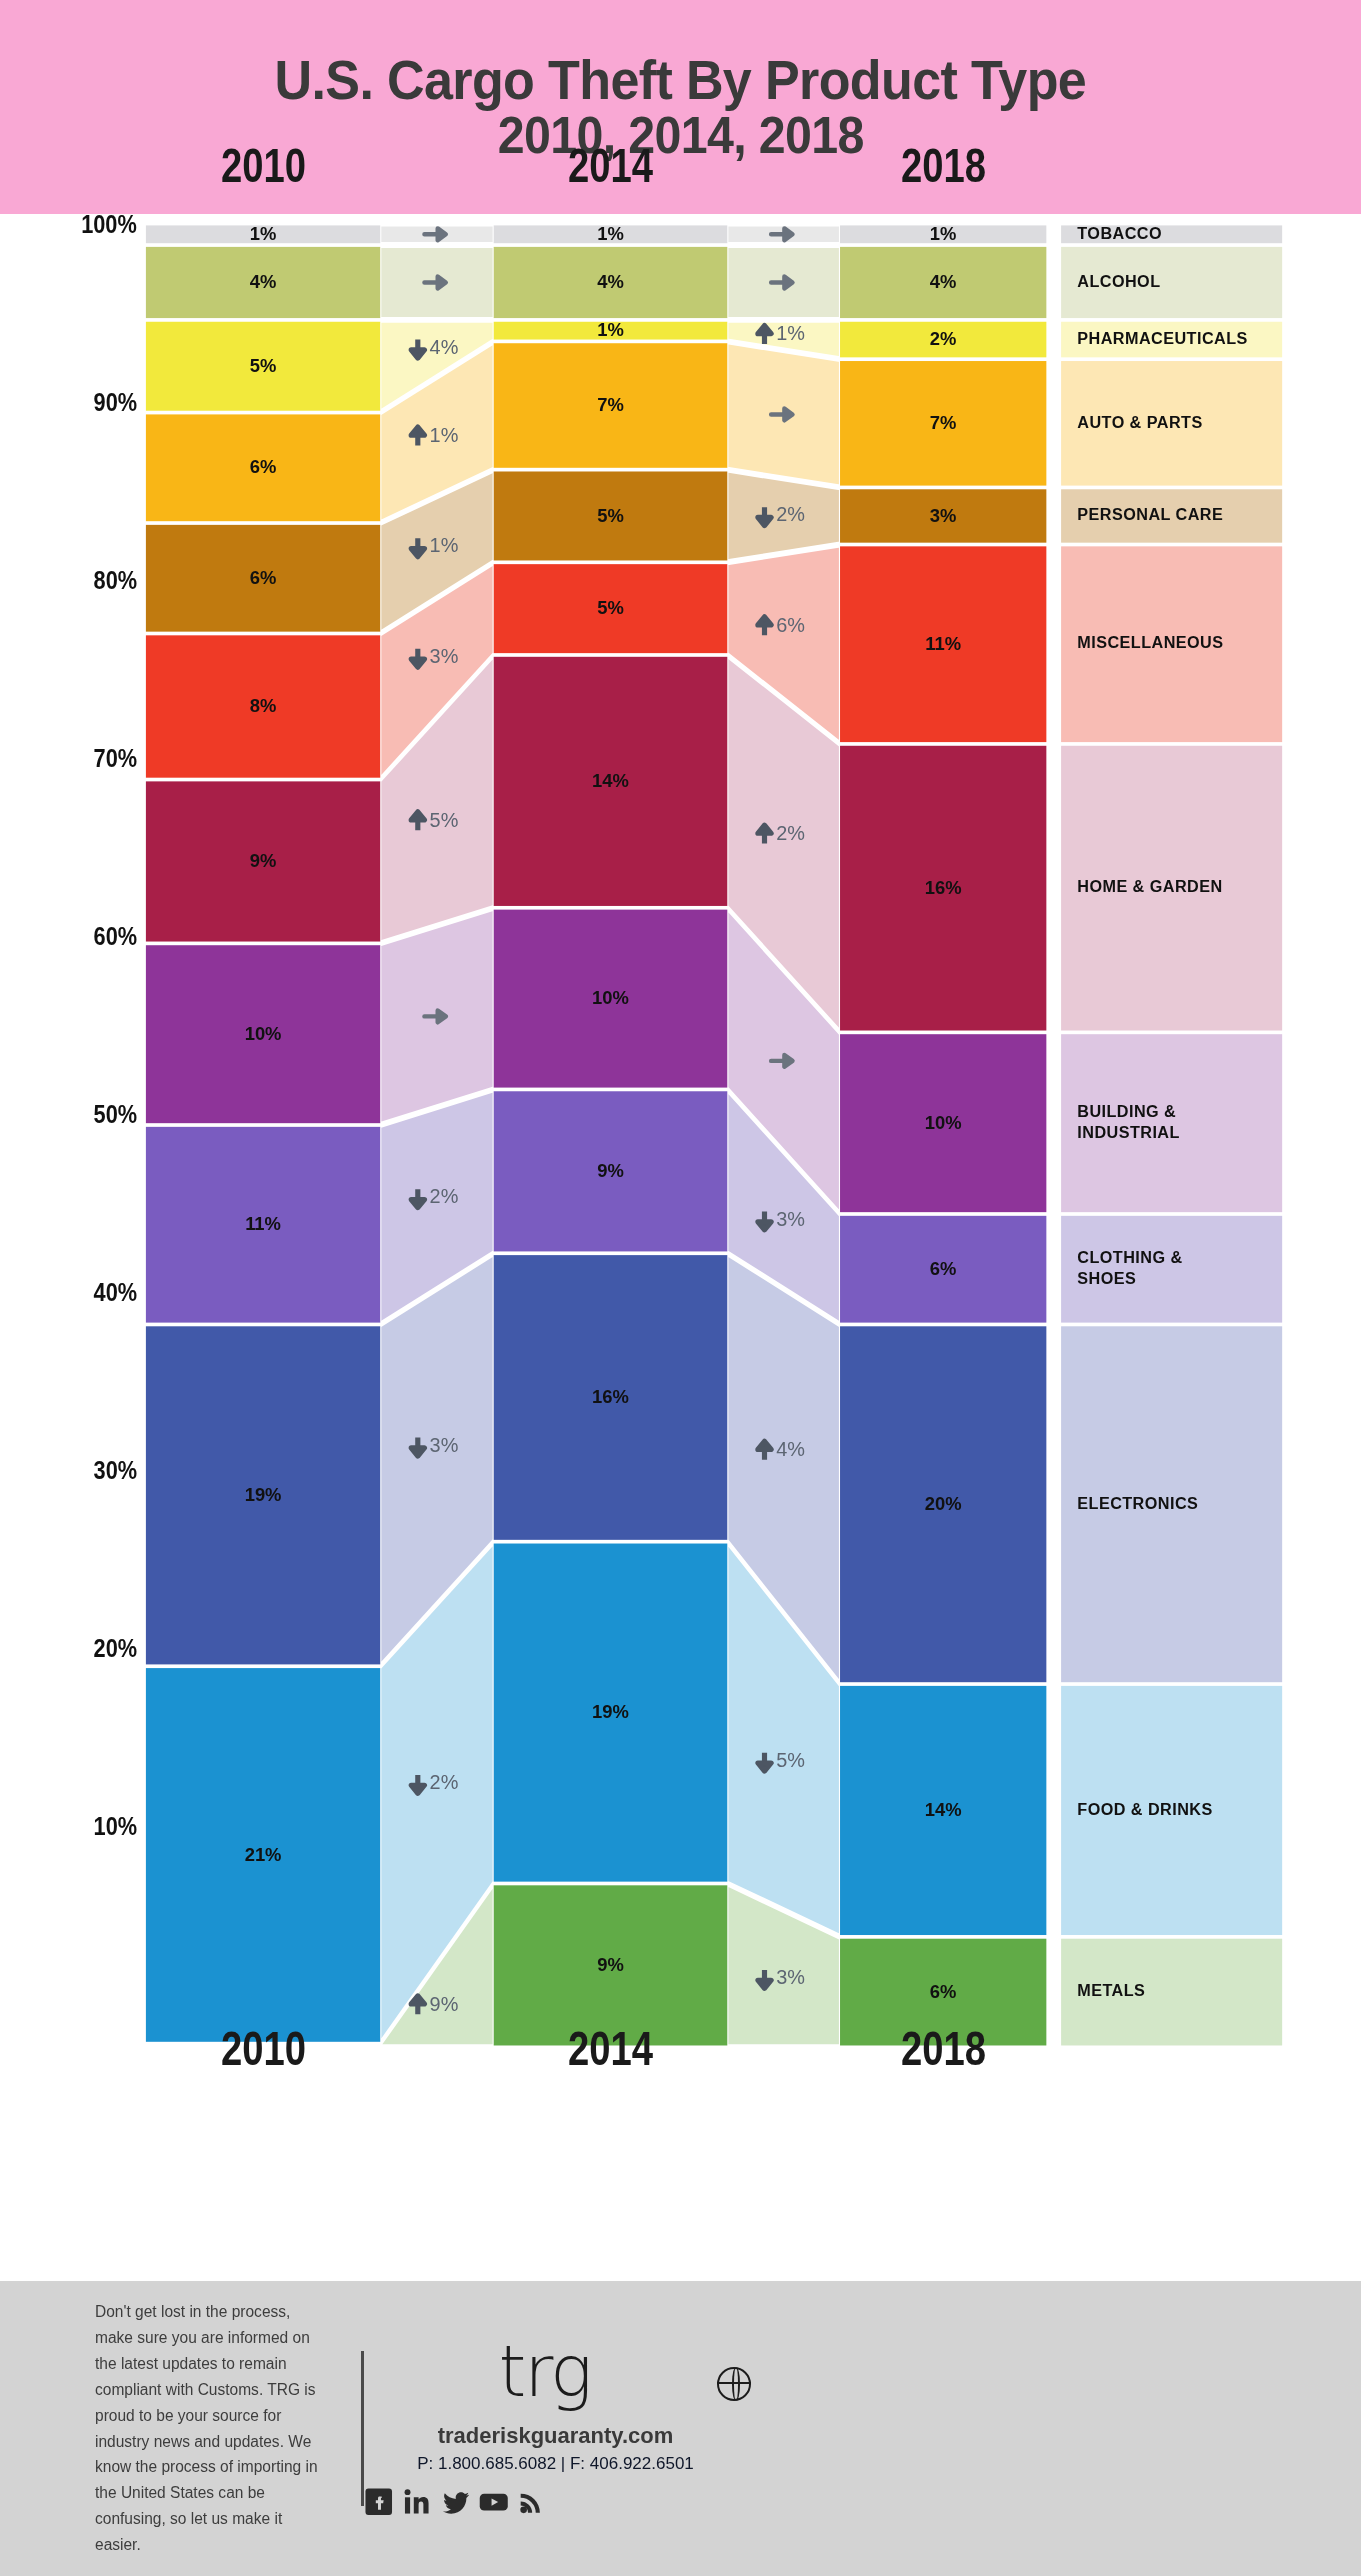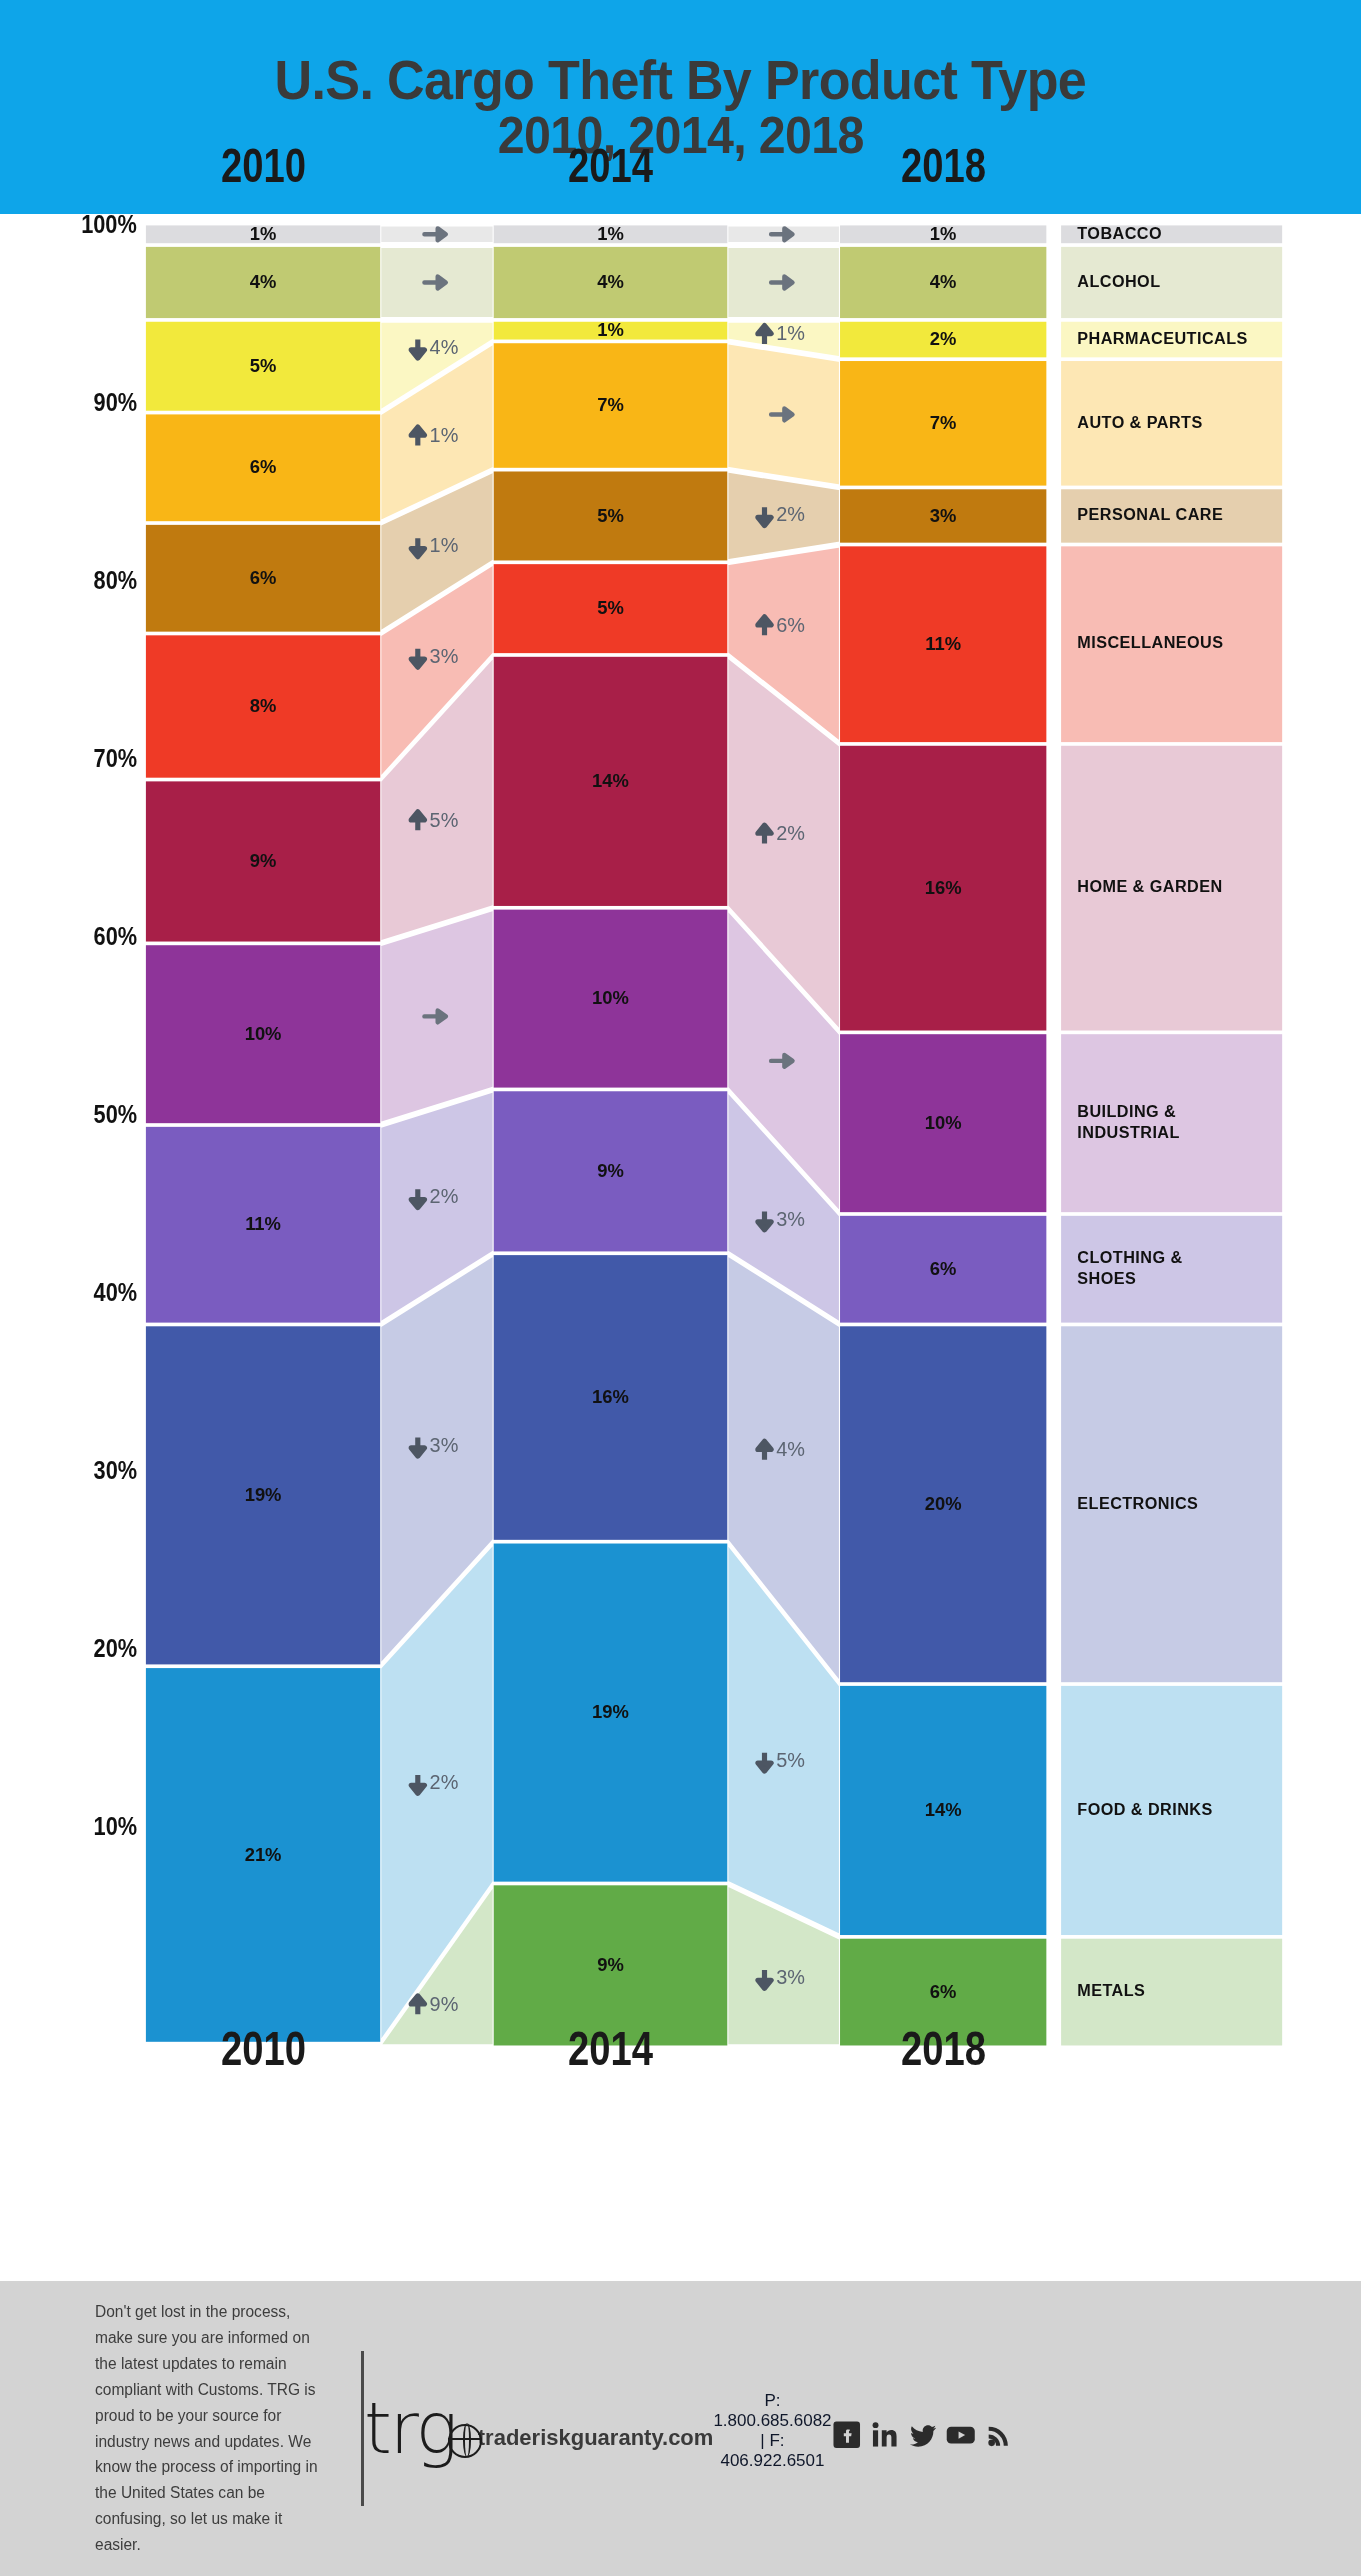--- a/index.html
+++ b/index.html
@@ -8,21 +8,21 @@
     width:1361px; height:2576px;
     background:#ffffff;
     font-family:"Liberation Sans", sans-serif;
     overflow:hidden;
     position:relative;
   }
 
   
   #header {
     height:214px;
-    background:#0ea5e9;
+    background:#f9a8d4;
     display:flex; flex-direction:column;
     align-items:center; justify-content:center;
     text-align:center;
   }
   #header .line {
     color:#3a3a3a;
     font-weight:700;
     font-size:56px;
     line-height:1.03;
     letter-spacing:-0.7px;
@@ -118,21 +118,21 @@
     padding:16px 32px;
     font-size:20px;
     font-weight:700;
     letter-spacing:0.4px;
     font-family:"Liberation Sans", sans-serif;
     cursor:pointer;
     transform:scaleX(0.92);
   }
   #fcol3 {
     width:383px; text-align:center;
-    display:flex; flex-direction:row; align-items:center;
+    display:flex; flex-direction:column; 
   }
   #trg-logo {
     font-size:71px; font-weight:300; color:#1c1c1c;
     line-height:0.9; letter-spacing:-2.2px;
     position:relative; padding-right:22px;
     font-family:"DejaVu Sans", sans-serif;
   }
   #globe-icon {
     position:absolute; right:-4.4px; bottom:2.9px;
     width:34px; height:34px;

